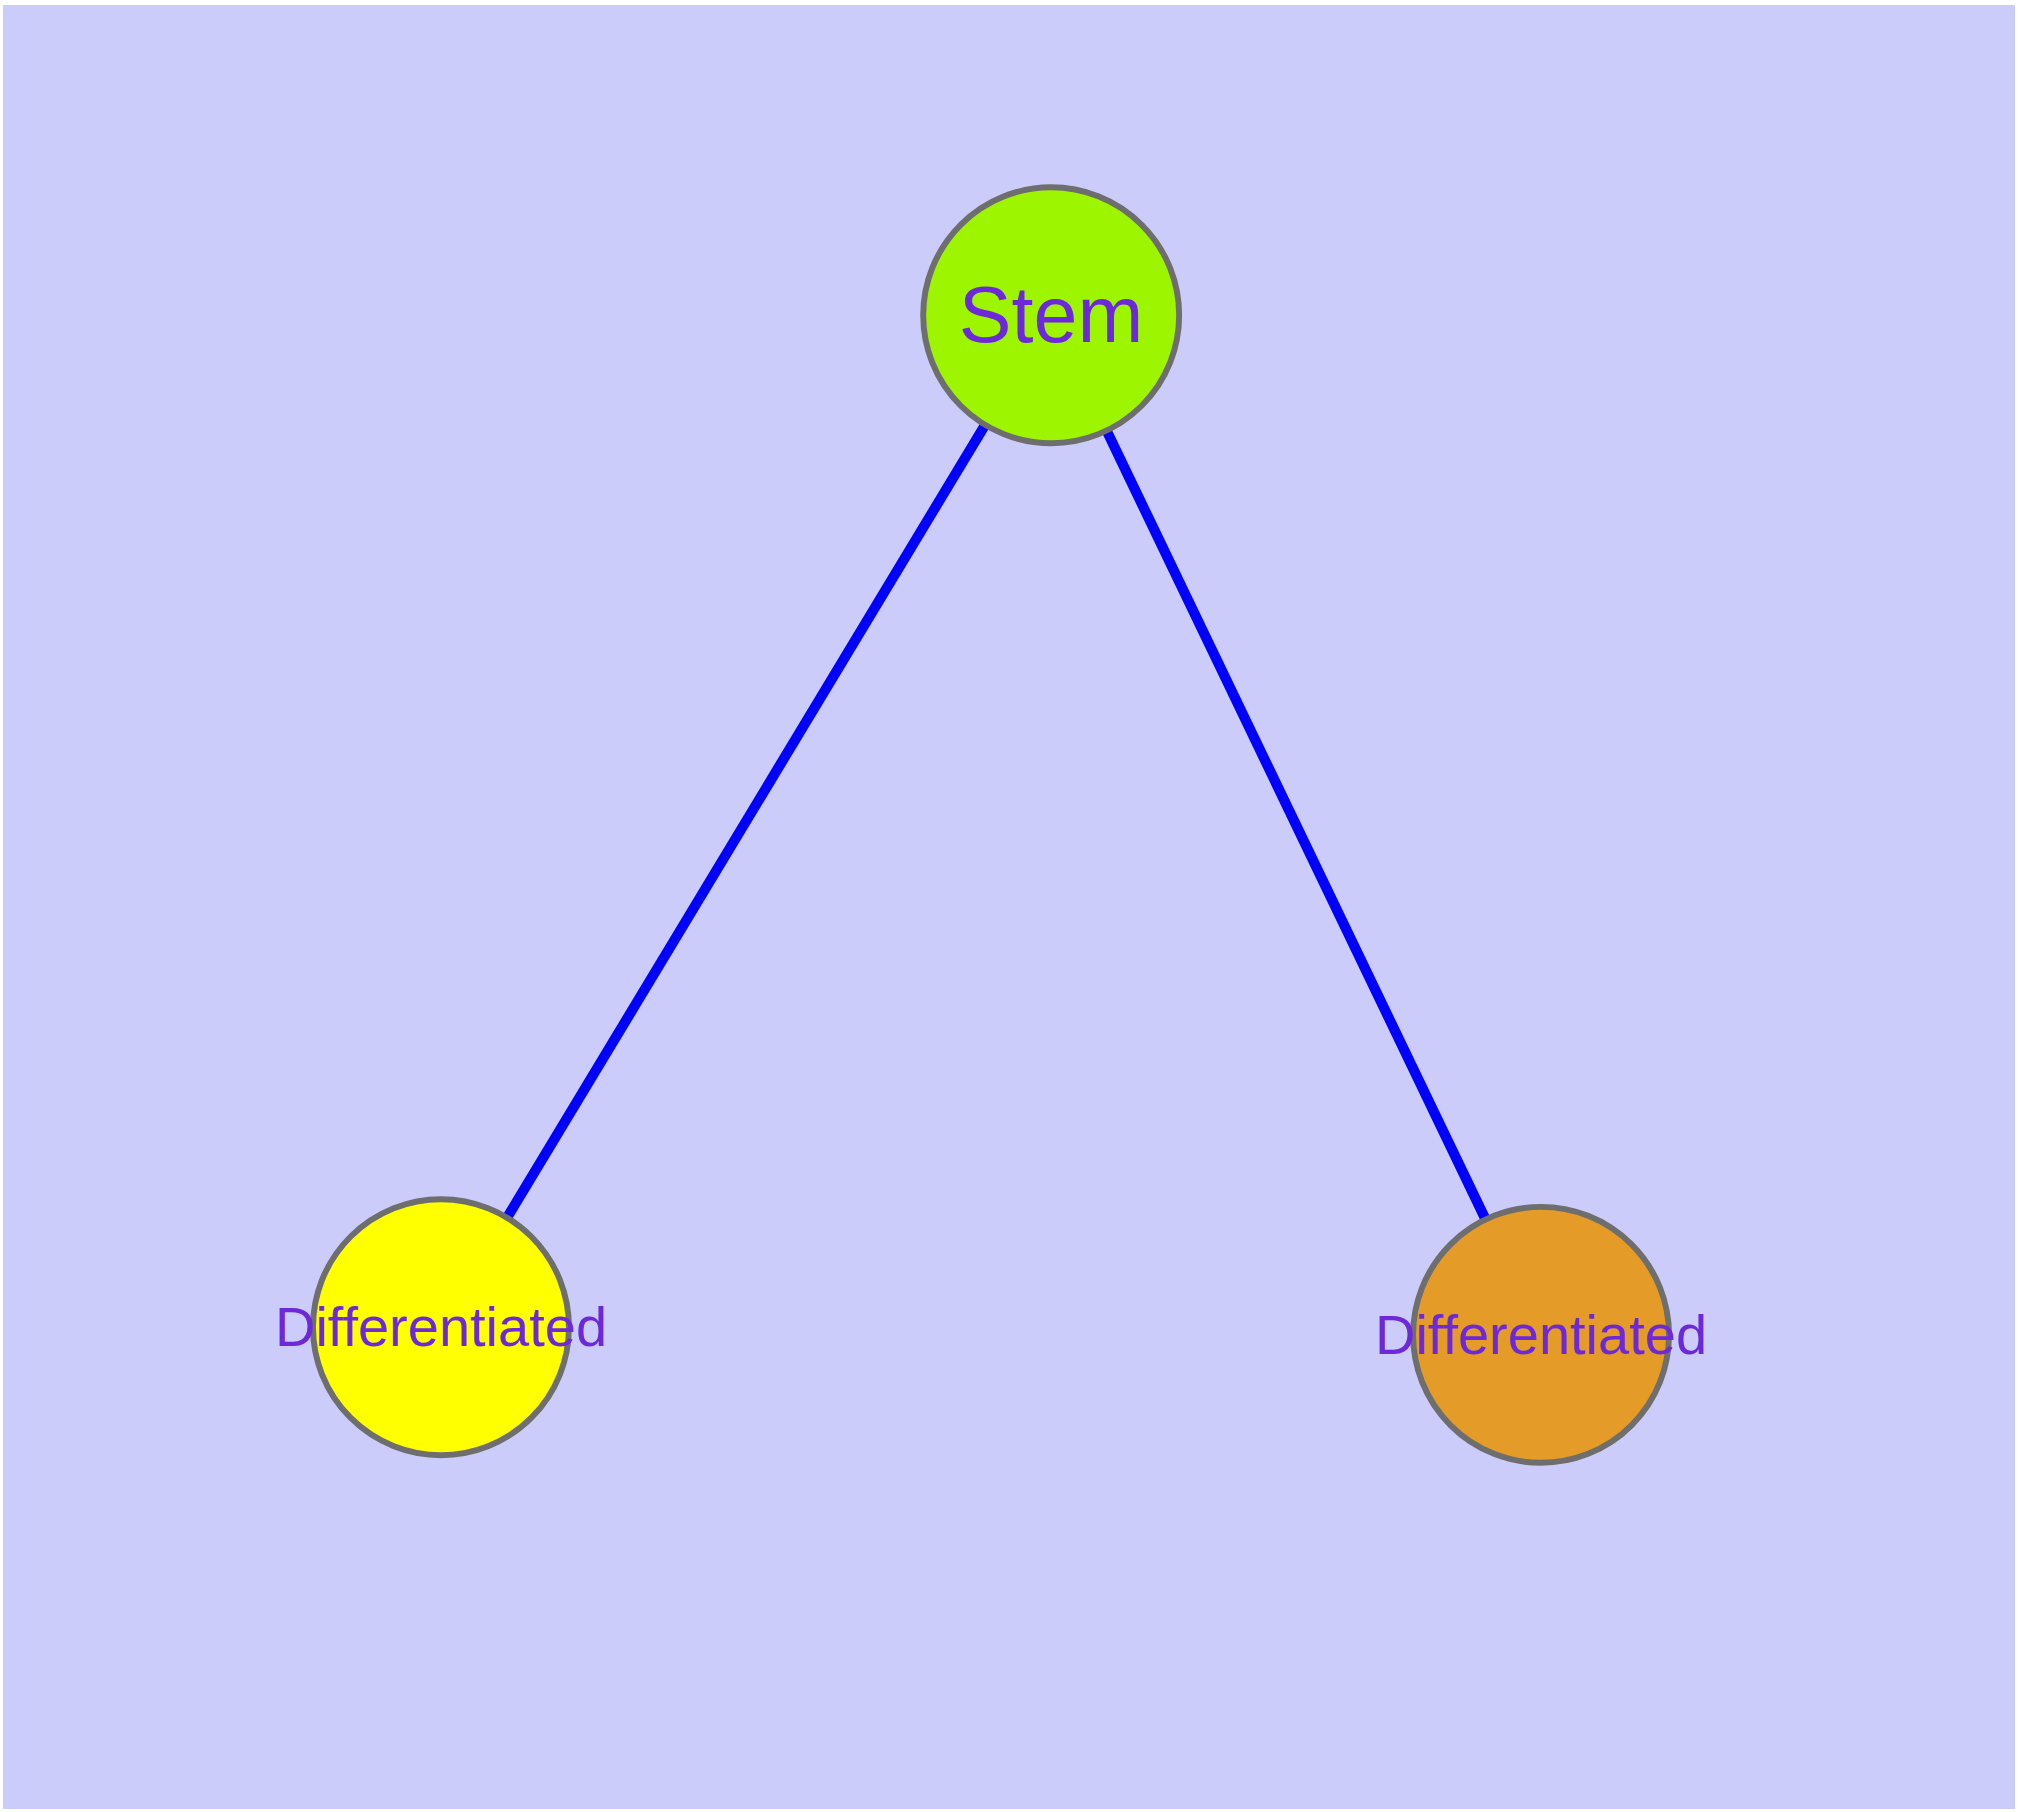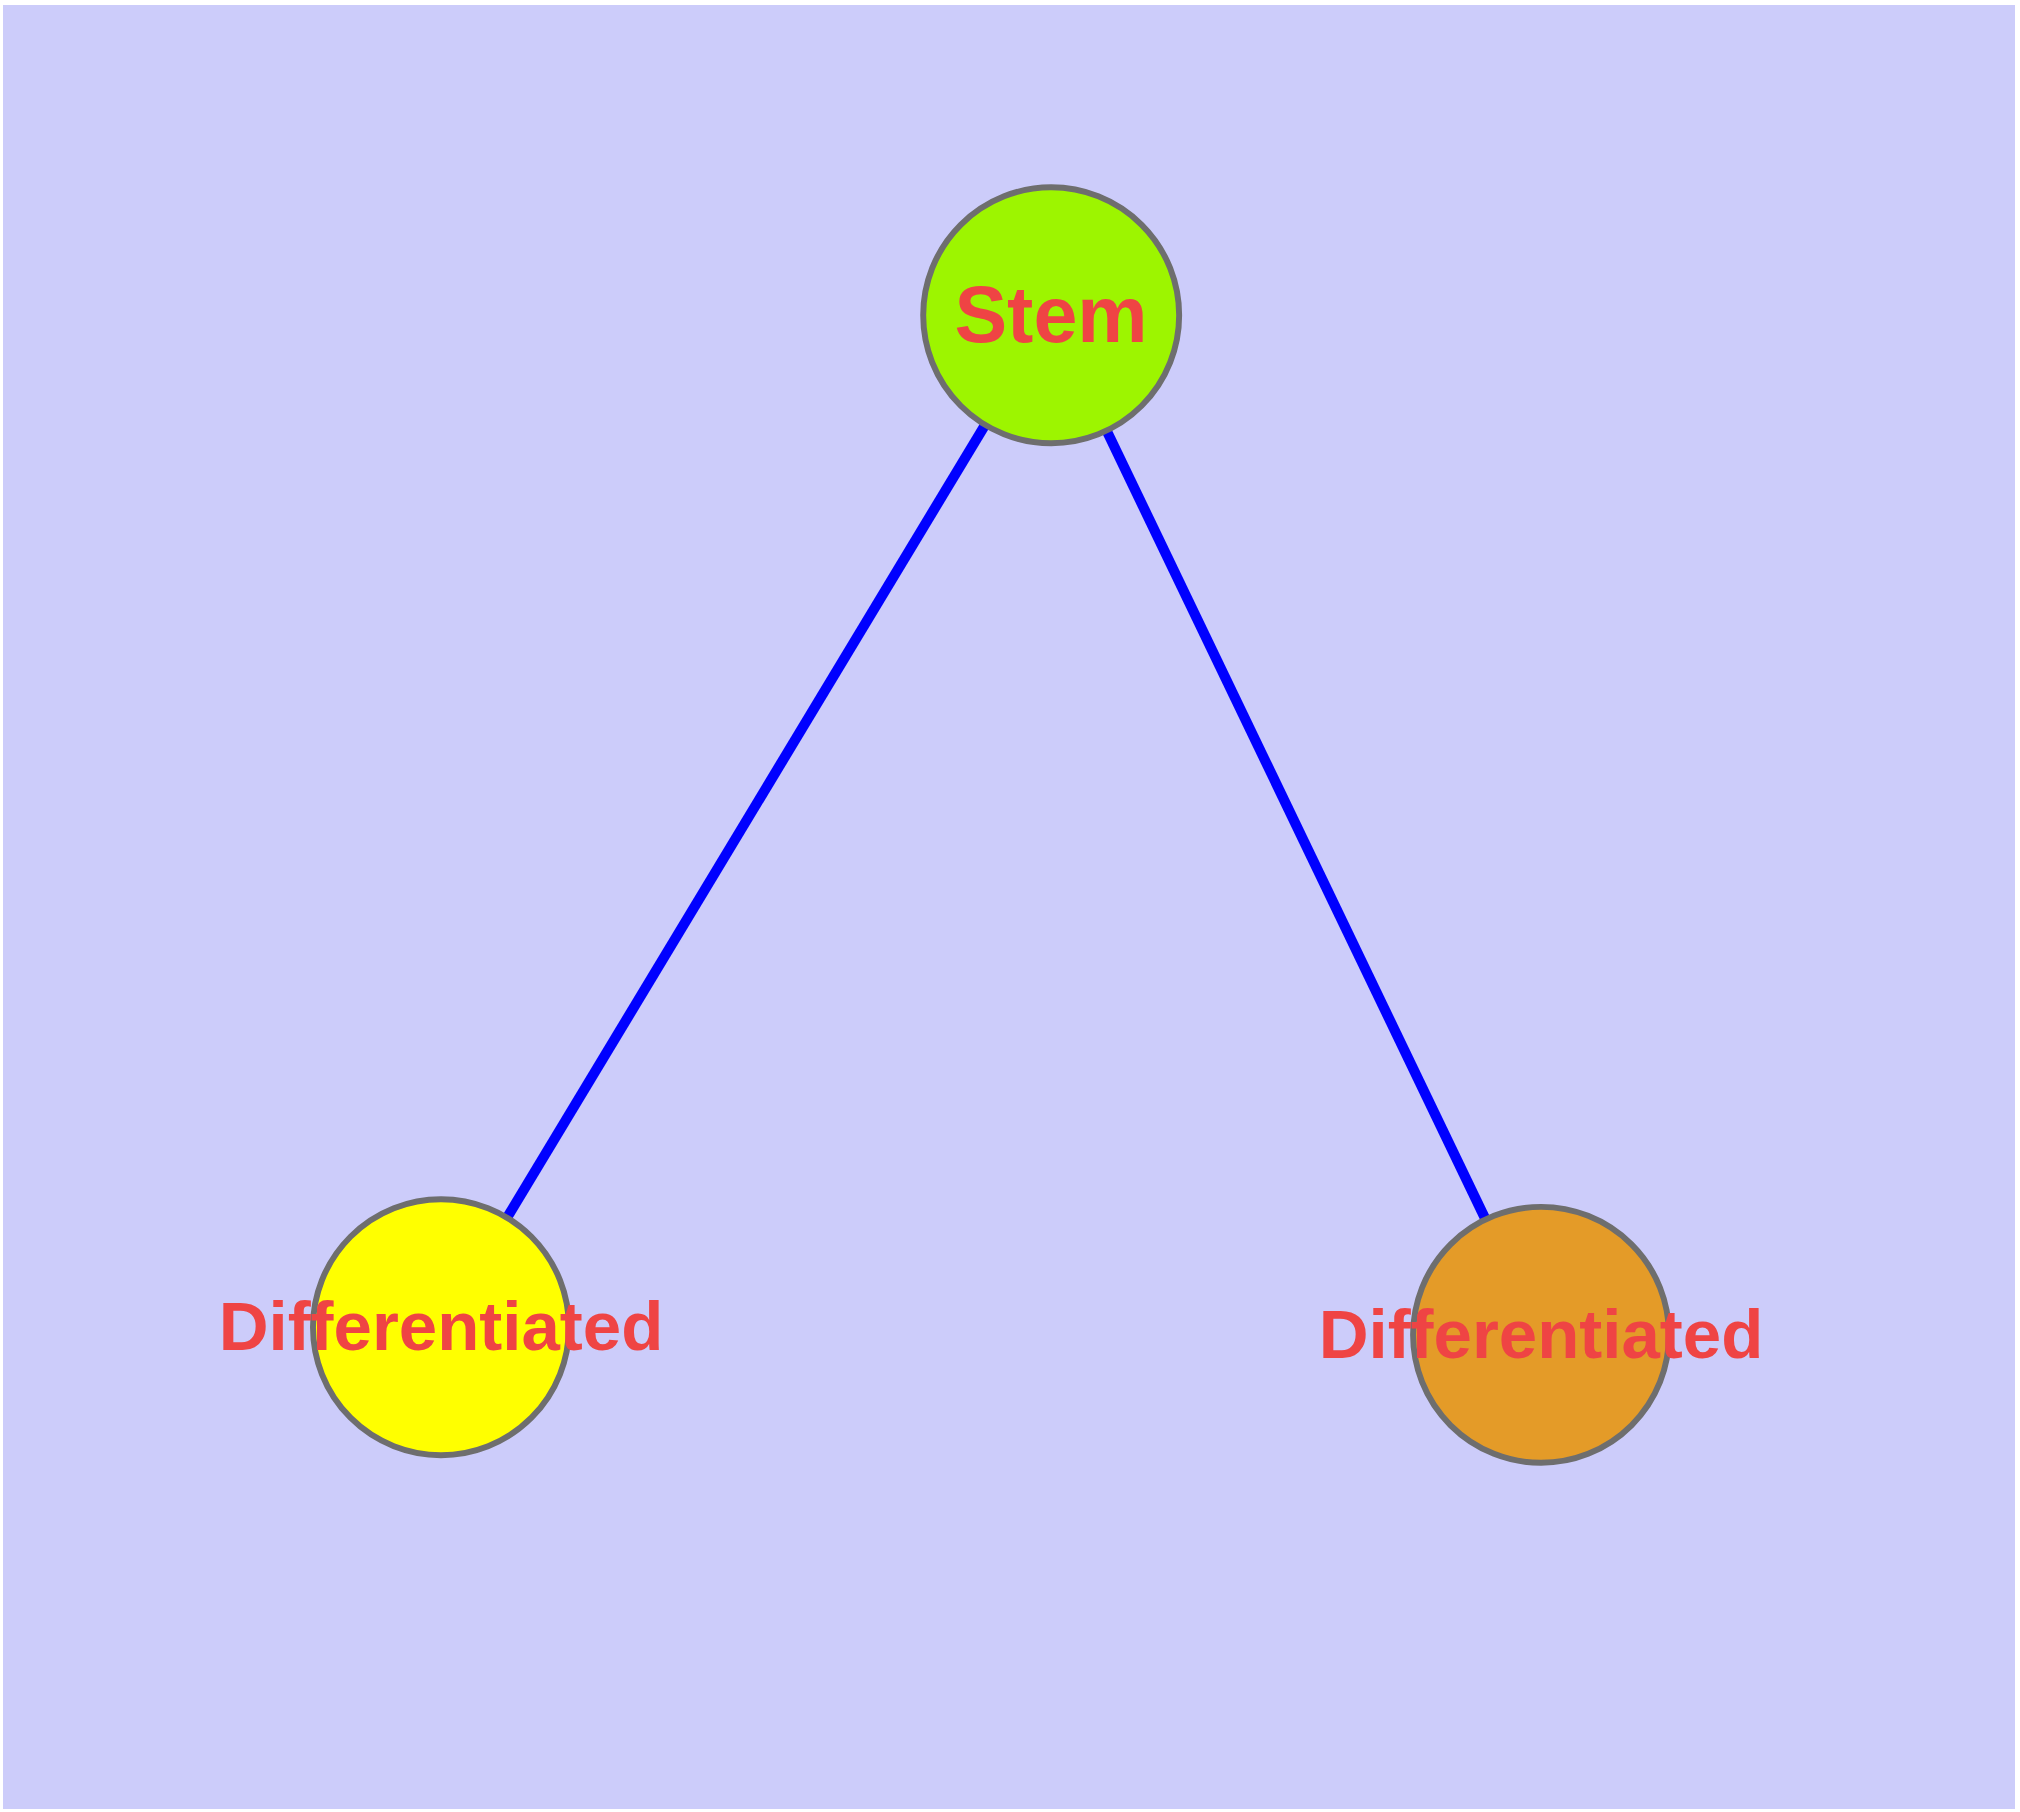--- a/index.html
+++ b/index.html
@@ -27,32 +27,32 @@
     position: absolute;
     left: 0;
     top: 0;
     width: 2021px;
     height: 1812px;
     overflow: visible;
   }
   .node-label {
     position: absolute;
     text-align: center;
-    color: #ef4444;
-    font-weight: bold;
+    color: #6d28d9;
+    font-weight: normal;
     line-height: 1.03;
     white-space: pre;
     pointer-events: none;
     transform: translate(-50%, -50%);
   }
   .label-root {
     font-size: 79px;
   }
   .label-leaf {
-    font-size: 69px;
+    font-size: 56px;
   }
 </style>
 </head>
 <body>
 
 <div id="canvas">
 
   <div id="plot-area"></div>
 
   <svg id="graph-svg" viewBox="0 0 2384 2138">

